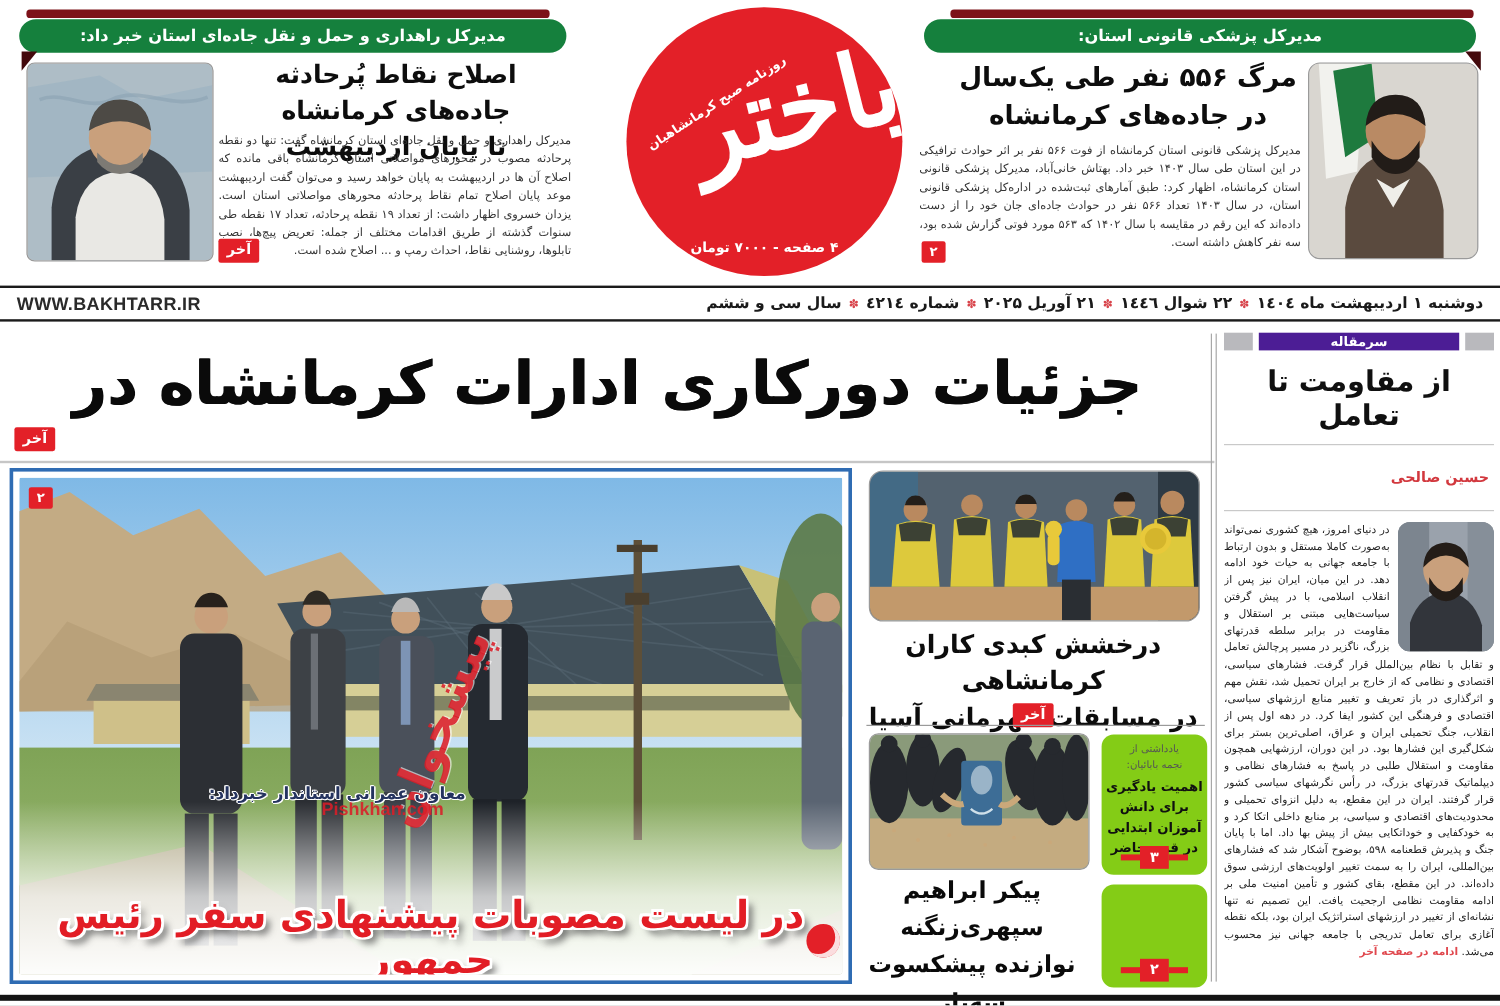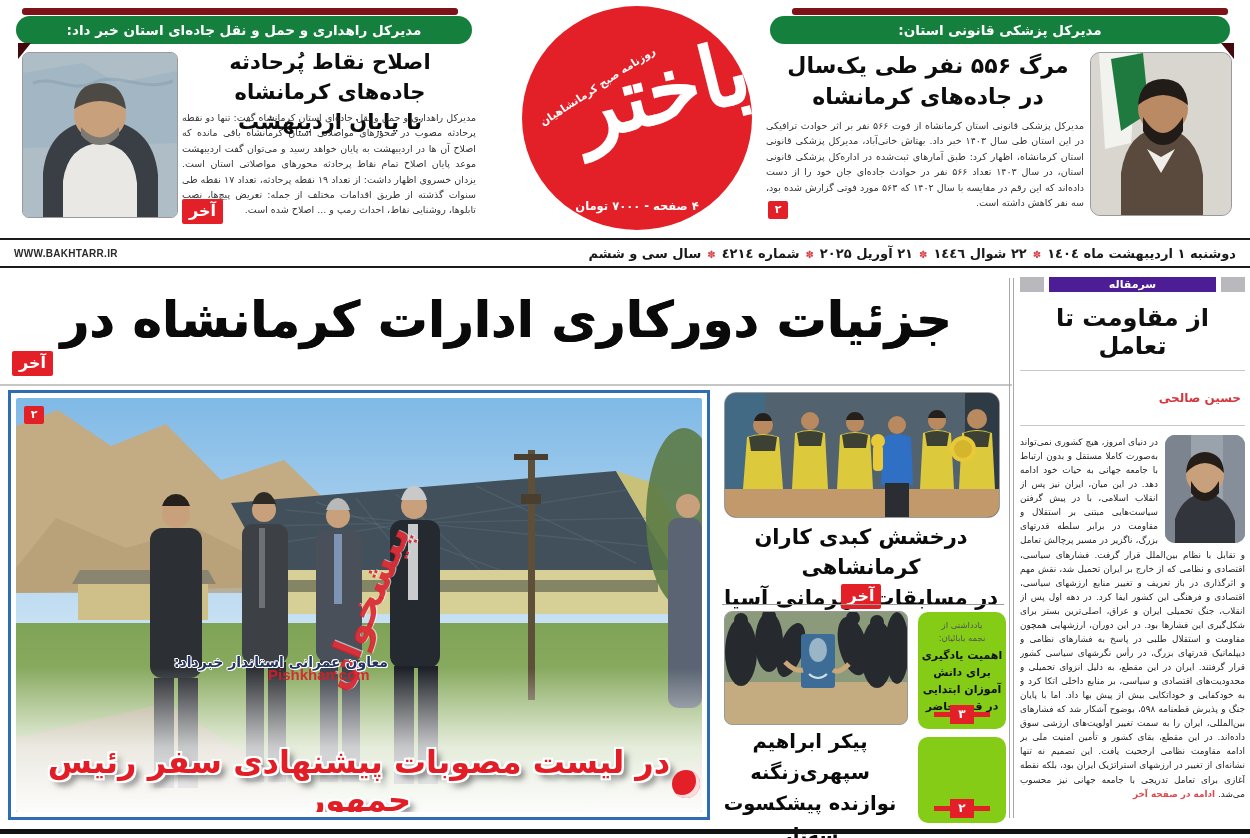--- a/index.html
+++ b/index.html
@@ -8,36 +8,36 @@
   .abs{position:absolute;}
   .rtl{direction:rtl;unicode-bidi:embed;}
   
   .banner{background:#15803d;color:#fff;font-weight:bold;font-size:13.5px;
           text-align:center;line-height:28px;height:28px;border-radius:14px;}
   .darkstrip{background:#7d1219;height:7px;border-radius:3px;}
   .fold{width:0;height:0;border-top:16px solid #43090c;}
   .story-headline{font-weight:bold;font-size:21px;line-height:1.42;text-align:center;color:#0d0d0d;}
   .story-body{font-size:9.5px;line-height:1.62;text-align:justify;color:#333;}
   .photo-frame{border:1px solid #9a9a9a;border-radius:7px;overflow:hidden;background:#ccc;}
-  .tag{display:inline-block;background:#e32028;color:#fff;font-size:16px;font-weight:bold;
+  .tag{display:inline-block;background:#e32028;color:#fff;font-size:12px;font-weight:bold;
        padding:1px 7px 2px;border-radius:2px;line-height:1.4;}
   .pbadge{display:inline-block;background:#e32028;color:#fff;font-size:11px;font-weight:bold;
           width:20px;text-align:center;padding:2px 0 3px;border-radius:2px;line-height:1.2;}
   
   .logo-circle{position:absolute;width:230px;height:224px;background:#e32028;border-radius:50%;}
   .logo-word{position:absolute;color:#fff;font-family:"DejaVu Serif",serif;font-weight:bold;
              font-size:86px;transform:rotate(-14deg);line-height:1;}
   .logo-tagline{position:absolute;color:#fff;font-size:10.5px;font-weight:bold;
                 transform:rotate(-33deg);white-space:nowrap;}
   .logo-price{position:absolute;color:#fff;font-size:11.5px;font-weight:bold;width:100%;text-align:center;}
   
   .datebar{border-top:2px solid #1b1b1b;border-bottom:2px solid #1b1b1b;
            display:flex;align-items:center;justify-content:space-between;
            padding:0 14px;box-sizing:border-box;}
-  .site{font-family:"Liberation Sans","DejaVu Sans",sans-serif;font-weight:bold;font-size:10px;color:#2a2a2a;letter-spacing:.3px;}
+  .site{font-family:"Liberation Sans","DejaVu Sans",sans-serif;font-weight:bold;font-size:15px;color:#2a2a2a;letter-spacing:.3px;}
   .dateline{font-size:13px;font-weight:bold;color:#1a1a1a;}
   .datesep{color:#d8444b;font-size:10px;padding:0 6px;}
   
   .mainhead{font-size:50px;font-weight:bold;color:#0a0a0a;text-align:center;
             line-height:96px;text-shadow:.6px 0 0 currentColor;letter-spacing:-1px;}
   
   .mainphoto{border:3px solid #2f6cb3;background:#fff;padding:5px;box-sizing:border-box;}
   .scene{position:relative;width:100%;height:100%;overflow:hidden;border-radius:2px;}
   .kicker{font-size:14px;font-weight:bold;color:#24335f;text-align:center;
           text-shadow:-1px 0 0 #fff,1px 0 0 #fff,0 -1px 0 #fff,0 1px 0 #fff,1px 1px 0 #fff,-1px -1px 0 #fff;}
@@ -123,21 +123,21 @@
         <rect width="140" height="162" fill="#d9d6d0"></rect>
         <path d="M8,0 L46,0 L40,90 L14,96 Z" fill="#f2f2ee"></path>
         <path d="M20,6 L52,0 L58,60 L30,78 Z" fill="#1e7a3e"></path>
         <path d="M30,120 Q36,78 70,74 Q106,78 112,122 L112,162 L30,162 Z" fill="#5a4a3e"></path>
         <path d="M56,96 L70,120 L84,96 L70,104 Z" fill="#efeee9"></path>
         <circle cx="72" cy="56" r="25" fill="#b98a64"></circle>
         <path d="M47,52 Q49,26 72,26 Q95,26 97,52 Q84,42 72,42 Q60,42 47,52 Z" fill="#221c18"></path>
         <path d="M52,64 Q72,96 92,64 L92,78 Q84,92 72,92 Q60,92 52,78 Z" fill="#221c18"></path>
       </svg>
     </div>
-    <div class="story-headline abs rtl" style="left:4px;top:44px;width:316px;font-size:22px;">
+    <div class="story-headline abs rtl" style="left:16px;top:44px;width:316px;font-size:22px;">
       <span style="display:block">مرگ ۵۵۶ نفر طی یک‌سال</span>
       <span style="display:block">در جاده‌های کرمانشاه</span>
     </div>
     <div class="story-body abs rtl" style="left:0;top:112px;width:318px;height:100px;overflow:hidden;">مدیرکل پزشکی قانونی استان کرمانشاه از فوت ۵۶۶ نفر بر اثر حوادث ترافیکی در این استان طی سال ۱۴۰۳ خبر داد. بهتاش خانی‌آباد، مدیرکل پزشکی قانونی استان کرمانشاه، اظهار کرد: طبق آمارهای ثبت‌شده در اداره‌کل پزشکی قانونی استان، در سال ۱۴۰۳ تعداد ۵۶۶ نفر در حوادث جاده‌ای جان خود را از دست داده‌اند که این رقم در مقایسه با سال ۱۴۰۲ که ۵۶۳ مورد فوتی گزارش شده بود، سه نفر کاهش داشته است.</div>
     <span class="pbadge abs" style="left:2px;top:195px;">۲</span>
   </div>
 
   <div class="datebar abs" style="left:0;top:238px;width:1250px;height:30px;">
     <span class="site">WWW.BAKHTARR.IR</span>
     <span class="dateline rtl">

